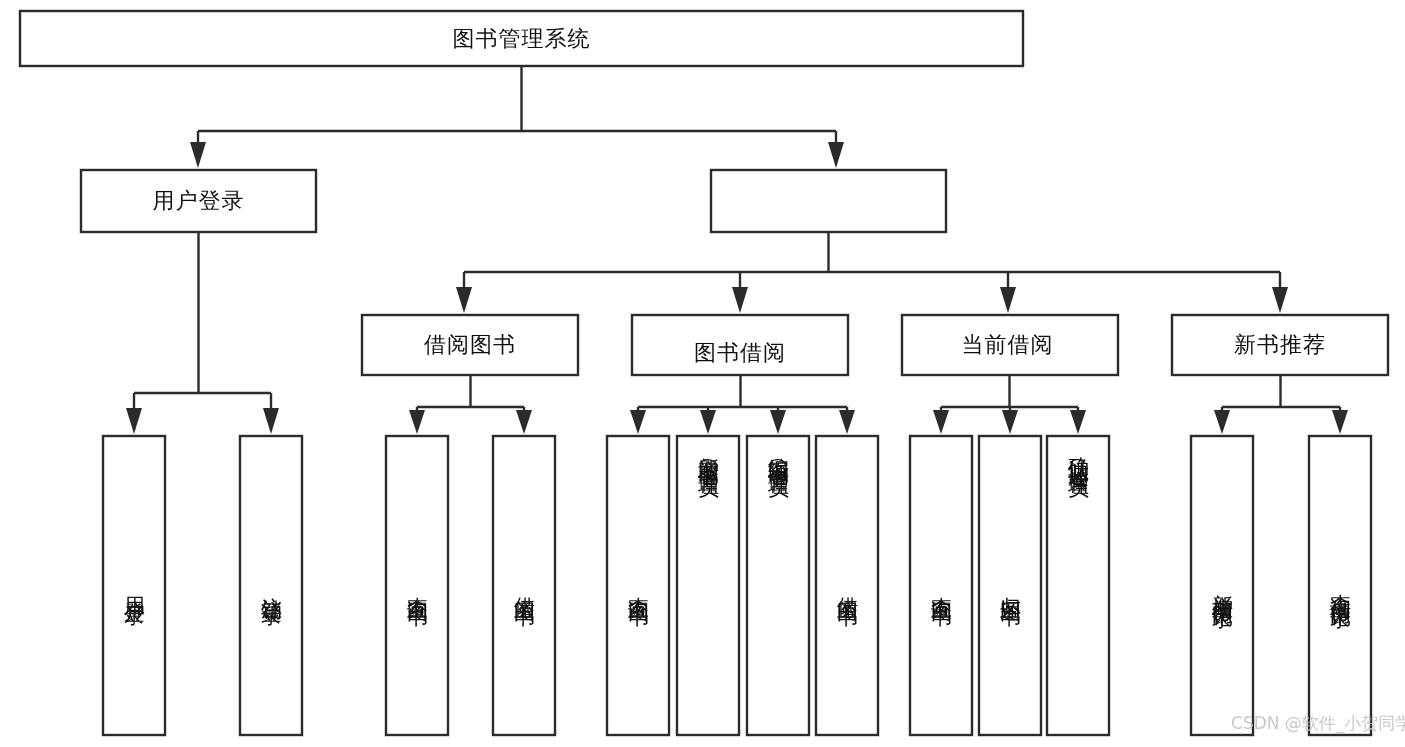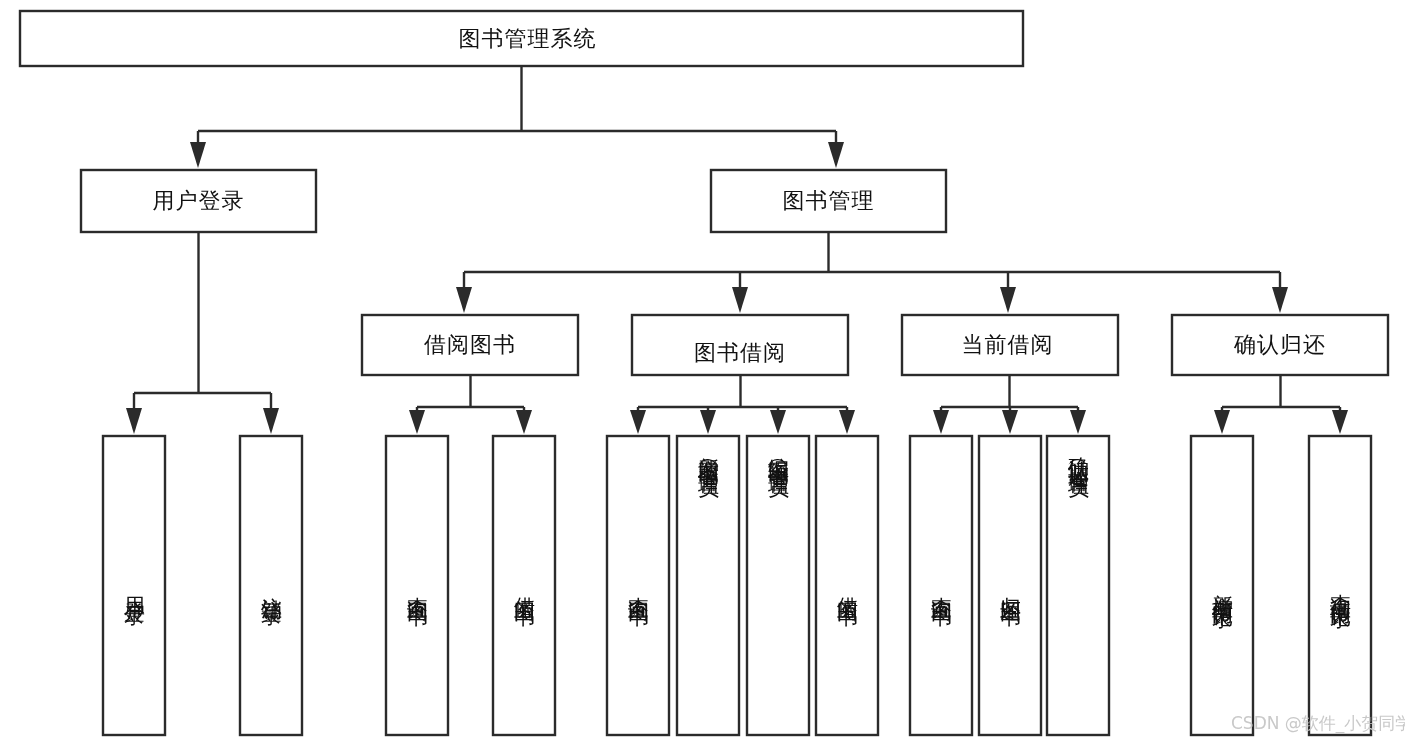--- a/index.html
+++ b/index.html
@@ -186,46 +186,43 @@
     <rect class="node-box" x="816" y="436" width="62" height="299"></rect>
 
     <rect class="node-box" x="910" y="436" width="62" height="299"></rect>
     <rect class="node-box" x="979" y="436" width="62" height="299"></rect>
     <rect class="node-box" x="1047" y="436" width="62" height="299"></rect>
 
     <rect class="node-box" x="1191" y="436" width="62" height="299"></rect>
     <rect class="node-box" x="1309" y="436" width="62" height="299"></rect>
   </svg>
 
-  <div class="hlabel-wrap" style="left:20px; top:11px; width:1003px; height:55px;padding-left:6px;">
+  <div class="hlabel-wrap" style="left:20px; top:11px; width:1003px; height:55px;">
     <span class="hlabel-inner">图书管理系统</span>
   </div>
 
   <div class="hlabel-wrap" style="left:81px; top:170px; width:235px; height:62px;">
     <span class="hlabel-inner">用户登录</span>
   </div>
 
-  <div class="hlabel-wrap" style="left:711px; top:170px; width:235px; height:62px;">
-    <span class="hlabel-inner">图书管理</span>
-  </div>
 
   <div class="hlabel-wrap" style="left:362px; top:315px; width:216px; height:60px;">
     <span class="hlabel-inner">借阅图书</span>
   </div>
 
   <div class="hlabel-wrap" style="left:632px; top:315px; width:216px; height:76px;">
     <span class="hlabel-inner">图书借阅</span>
   </div>
 
   <div class="hlabel-wrap" style="left:902px; top:315px; width:211px; height:60px;">
     <span class="hlabel-inner">当前借阅</span>
   </div>
 
   <div class="hlabel-wrap" style="left:1172px; top:315px; width:216px; height:60px;">
-    <span class="hlabel-inner">确认归还</span>
+    <span class="hlabel-inner">新书推荐</span>
   </div>
 
   <div class="vlabel-wrap" style="left:103px; top:436px; width:62px; height:299px;">
     <span class="vlabel-inner">用户登录</span>
   </div>
   <div class="vlabel-wrap" style="left:240px; top:436px; width:62px; height:299px;">
     <span class="vlabel-inner">注销登录</span>
   </div>
 
   <div class="vlabel-wrap" style="left:386px; top:436px; width:62px; height:299px;">

